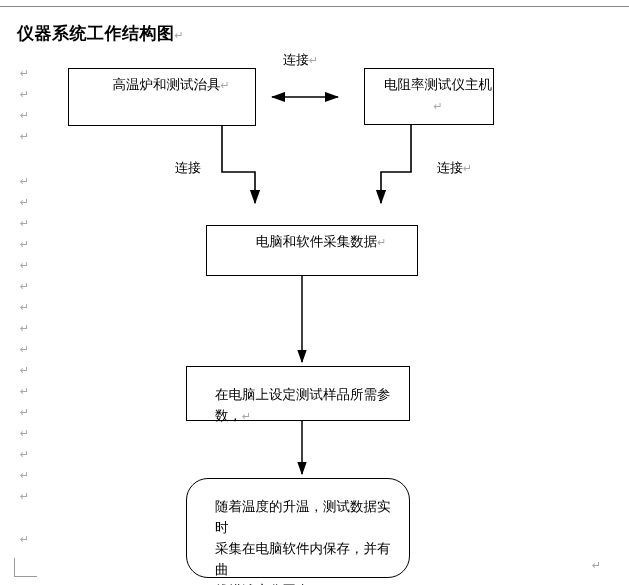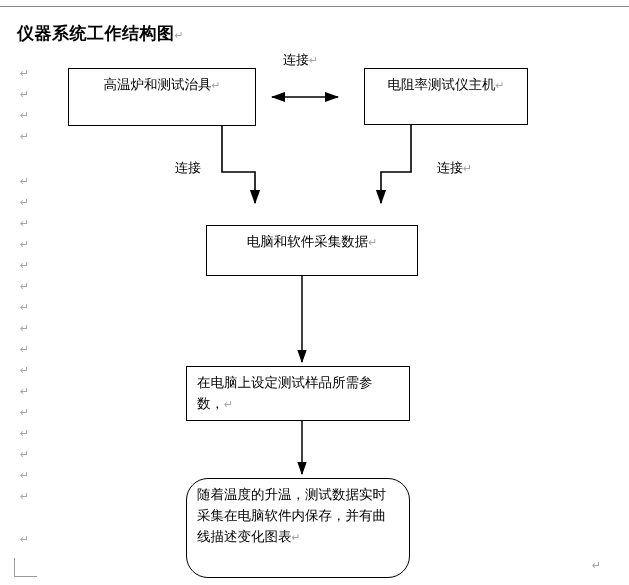--- a/index.html
+++ b/index.html
@@ -49,28 +49,29 @@
 
   
   .box{
     position:absolute;
     border:1.3px solid #000;
     background:#fff;
     box-sizing:border-box;
     color:#000;
     font-size:13.5px;
     line-height:21px;
+    padding-left:18px;
   }
   .box .txt{
     display:block;
     padding:5px 0 0 0;
     white-space:pre-wrap;
   }
   .box.center .txt{text-align:center;}
-  .box.left .txt{text-align:left;padding-left:10px;padding-right:6px;}
+  .box.left .txt{text-align:left;padding-left:10px;padding-right:6px;margin-top:12px;}
 
   
   .conn-label{
     position:absolute;
     font-size:13px;color:#000;white-space:nowrap;line-height:1;
   }
 
   
   svg.connectors{
     position:absolute;left:0;top:0;width:629px;height:585px;
@@ -132,21 +133,21 @@
 
     <line x1="302" y1="261" x2="302" y2="362" stroke="#000" stroke-width="1.5" marker-end="url(#arrowEnd)"></line>
 
     <line x1="302" y1="421" x2="302" y2="474" stroke="#000" stroke-width="1.5" marker-end="url(#arrowEnd)"></line>
   </svg>
 
   <div id="nodes">
       <div class="box center" style="left: 68px; top: 68px; width: 188px; height: 58px;">
         <span class="txt">高温炉和测试治具<span class="pilcrow">↵</span></span>
       </div>
-      <div class="box center" style="left: 364px; top: 68px; width: 164px; height: 57px;">
+      <div class="box center" style="left: 364px; top: 68px; width: 130px; height: 57px;">
         <span class="txt">电阻率测试仪主机<span class="pilcrow">↵</span></span>
       </div>
       <div class="box center" style="left: 206px; top: 210px; width: 212px; height: 51px; margin-top: 15px;">
         <span class="txt">电脑和软件采集数据<span class="pilcrow">↵</span></span>
       </div>
       <div class="box left" style="left: 186px; top: 366px; width: 224px; height: 55px;">
         <span class="txt">在电脑上设定测试样品所需参
 数，<span class="pilcrow">↵</span></span>
       </div>
       <div class="box left" style="left: 186px; top: 478px; width: 224px; height: 100px; border-radius: 22px;">

